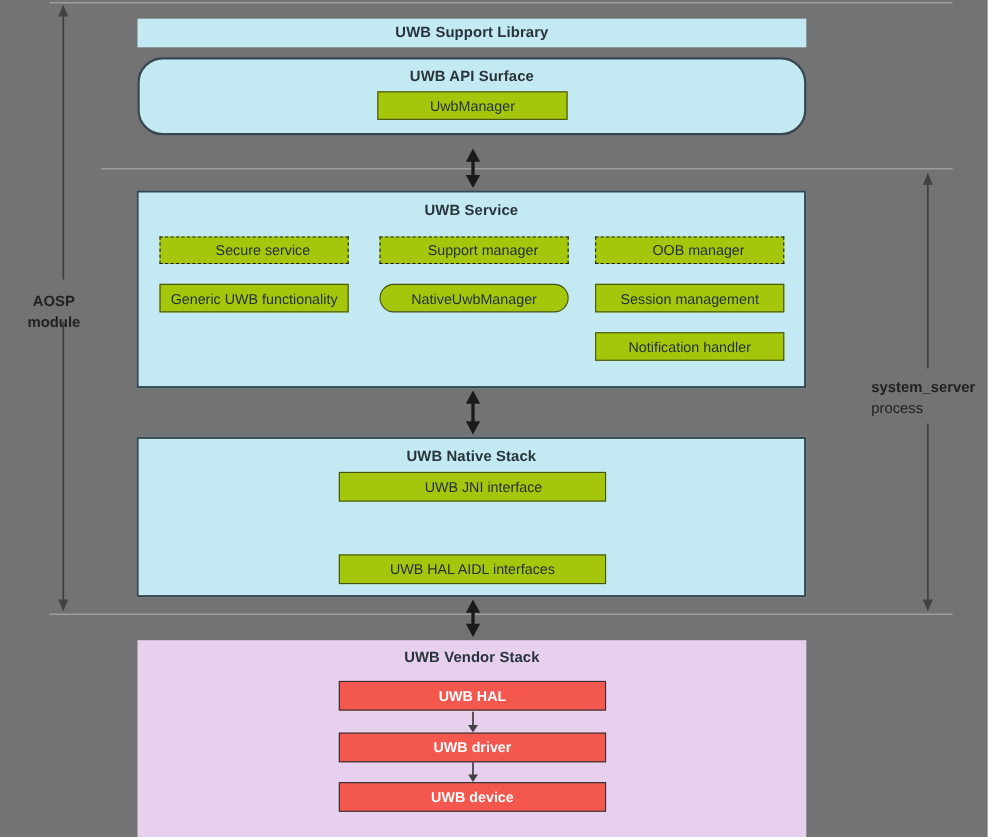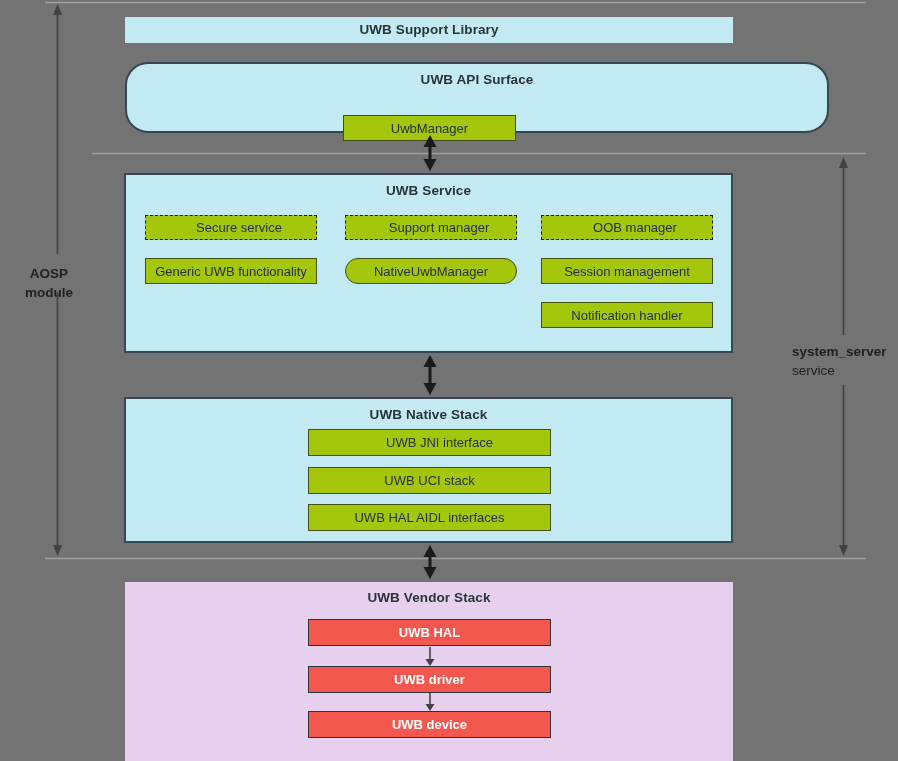--- a/index.html
+++ b/index.html
@@ -59,54 +59,53 @@
 </style>
 </head>
 <body>
 
 <div class="canvas">
 
   <div class="abs layer-cyan" style="left:125px; top:17px; width:608px; height:26px;">
     <div class="layer-title" style="line-height:26px;">UWB Support Library</div>
   </div>
 
-  <div class="abs layer-cyan bordered" style="left:125px; top:62px; width:704px; height:71px;border-radius:23px;">
+  <div class="abs layer-cyan bordered" style="left:125px; top:52px; width:608px; height:71px;border-radius:23px;">
     <div class="layer-title" style="padding-top:8px;">UWB API Surface</div>
-    <div class="chip chip-green" style="left:216px; top:29px; width:173px; height:26px;margin-top:22px;">UwbManager</div>
+    <div class="chip chip-green" style="left:216px; top:29px; width:173px; height:26px;">UwbManager</div>
   </div>
 
   <div class="abs layer-cyan bordered" style="left:124px; top:173px; width:609px; height:180px;">
     <div class="layer-title" style="padding-top:8px;">UWB Service</div>
     <div class="chip chip-green chip-dashed" style="left:19px; top:40px; width:172px; height:25px;">Secure service</div>
     <div class="chip chip-green chip-dashed" style="left:219px; top:40px; width:172px; height:25px;">Support manager</div>
     <div class="chip chip-green chip-dashed" style="left:415px; top:40px; width:172px; height:25px;">OOB manager</div>
     <div class="chip chip-green" style="left:19px; top:83px; width:172px; height:26px;">Generic UWB functionality</div>
     <div class="chip chip-green" style="left:219px; top:83px; width:172px; height:26px;border-radius:13px;">NativeUwbManager</div>
     <div class="chip chip-green" style="left:415px; top:83px; width:172px; height:26px;">Session management</div>
     <div class="chip chip-green" style="left:415px; top:127px; width:172px; height:26px;">Notification handler</div>
   </div>
 
   <div class="abs layer-cyan bordered" style="left:124px; top:397px; width:609px; height:146px;">
     <div class="layer-title" style="padding-top:8px;">UWB Native Stack</div>
     <div class="chip chip-green" style="left:182px; top:30px; width:243px; height:27px;padding-left:20px;">UWB JNI interface</div>
-    <div class="chip chip-green" style="left:182px; top:68px; width:243px; height:27px;">UWB UCI stack</div>
     <div class="chip chip-green" style="left:182px; top:105px; width:243px; height:27px;">UWB HAL AIDL interfaces</div>
   </div>
 
   <div class="abs layer-purple" style="left:125px; top:582px; width:608px; height:179px;">
     <div class="layer-title" style="padding-top:8px;">UWB Vendor Stack</div>
     <div class="chip chip-red" style="left:183px; top:37px; width:243px; height:27px;">UWB HAL</div>
     <div class="chip chip-red" style="left:183px; top:84px; width:243px; height:27px;">UWB driver</div>
     <div class="chip chip-red" style="left:183px; top:129px; width:243px; height:27px;">UWB device</div>
   </div>
 
   <div class="abs side-label bold" style="left:6px; top:265px; width:86px; text-align:center;">AOSP module</div>
   <div class="abs side-label" style="left:792px; top:343px;">
     <div class="bold">system_server</div>
-    <div>service</div>
+    <div>process</div>
   </div>
 
   <svg class="overlay" width="898" height="761" viewBox="0 0 898 761">
 
     <path d="M45 2.5 H866" stroke="#9e9e9e" stroke-width="1.4" fill="none"></path>
     <path d="M92 153.5 H866" stroke="#9e9e9e" stroke-width="1.4" fill="none"></path>
     <path d="M45 558.5 H866" stroke="#9e9e9e" stroke-width="1.4" fill="none"></path>
 
     <g stroke="#424242" stroke-width="1.6" fill="#424242">
       <path d="M57.5 13 V254" fill="none"></path>

